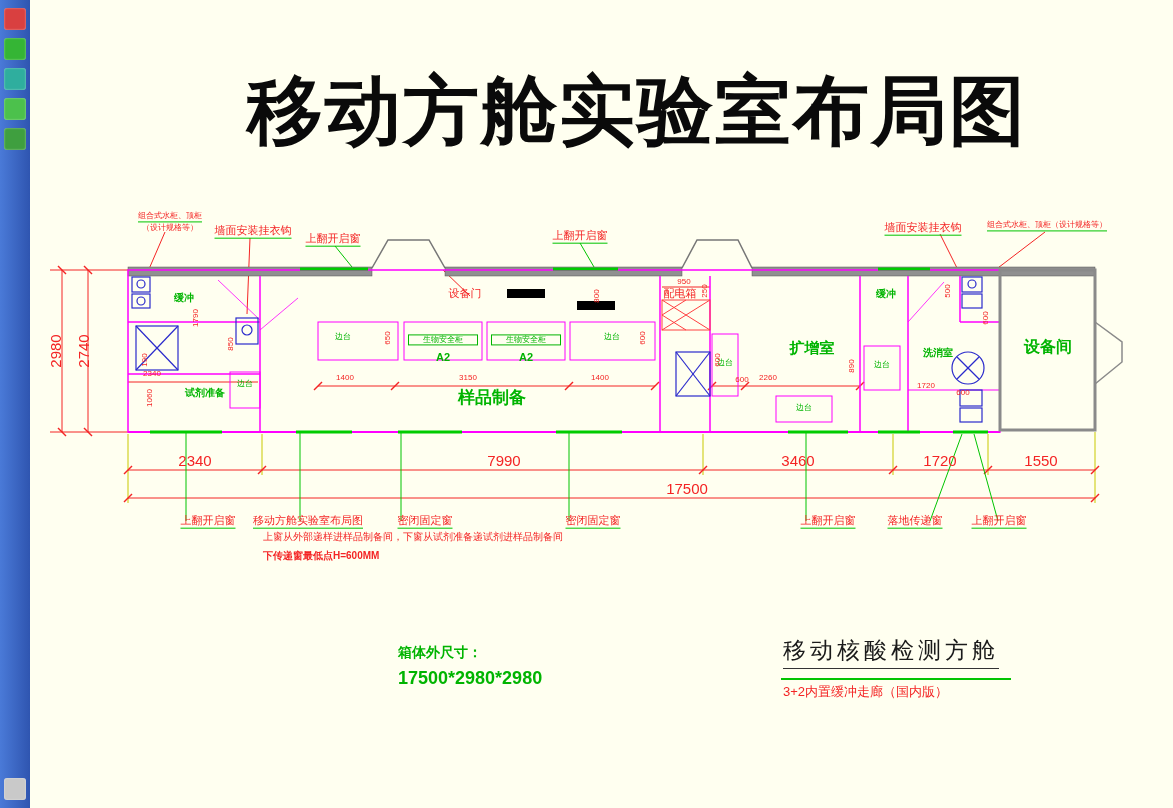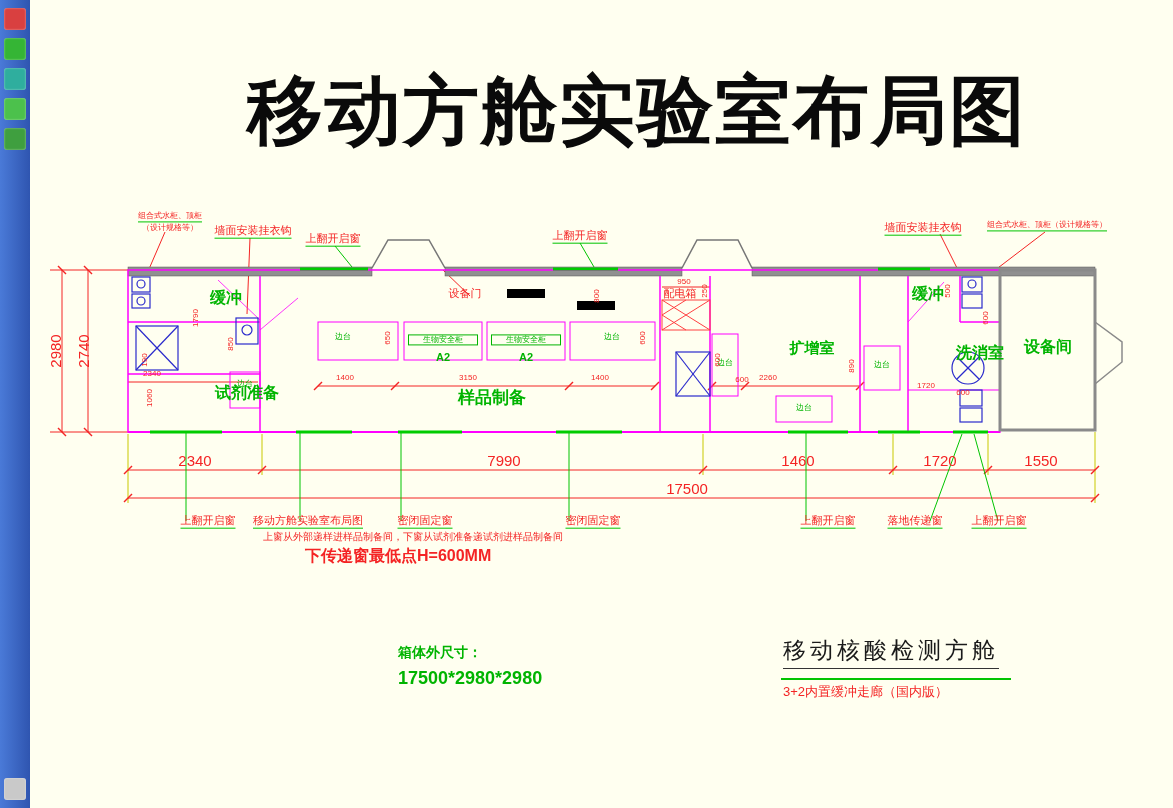--- a/index.html
+++ b/index.html
@@ -15,21 +15,21 @@
 
   
   .lbl{position:absolute;white-space:nowrap;line-height:1.15;z-index:3;
        transform:translate(-50%,-50%);font-family:"Liberation Sans",sans-serif;}
   .la{transform:translate(0,-50%);}           
   .v{transform:translate(-50%,-50%) rotate(-90deg);}
   .red{color:#f42424;}
   .grn{color:#00b400;}
   .b{font-weight:bold;}
   .s8{font-size:8px;}.s9{font-size:11px;}.s10{font-size:10px;}.s11{font-size:11px;}
-  .s12{font-size:16px;margin-left:42px;}.s13{font-size:13px;}.s14{font-size:14px;}.s15{font-size:15px;}
+  .s12{font-size:10px;}.s13{font-size:13px;}.s14{font-size:14px;}.s15{font-size:15px;}
   .s16{font-size:16px;}.s17{font-size:17px;}.s18{font-size:18px;}
   .ulg{border-bottom:1px solid #00c400;padding-bottom:1px;}
   .boxed{border:1px solid #00b400;padding:0 14px;}
 
   .title{position:absolute;left:637px;top:112px;transform:translate(-50%,-50%);
          font-size:76px;font-weight:900;color:#0a0a0a;white-space:nowrap;
          letter-spacing:2px;z-index:2;}
 
   .footer-name{position:absolute;left:783px;top:652px;transform:translate(0,-50%);
                font-family:"Liberation Serif",serif;font-size:23px;color:#1a1a1a;
@@ -235,21 +235,21 @@
   <div class="lbl grn s8 boxed" style="left:526px;top:340px">生物安全柜</div>
   <div class="lbl grn s11 b" style="left:443px;top:357px">A2</div>
   <div class="lbl grn s11 b" style="left:526px;top:357px">A2</div>
   <div class="lbl red s9" style="left:465px;top:293px">设备门</div>
   <div class="lbl red s9" style="left:680px;top:293px">配电箱</div>
 
   <div class="lbl red s15 v" style="left:56px;top:351px">2980</div>
   <div class="lbl red s15 v" style="left:84px;top:351px">2740</div>
   <div class="lbl red s15" style="left:195px;top:461px">2340</div>
   <div class="lbl red s15" style="left:504px;top:461px">7990</div>
-  <div class="lbl red s15" style="left:798px;top:461px">1460</div>
+  <div class="lbl red s15" style="left:798px;top:461px">3460</div>
   <div class="lbl red s15" style="left:940px;top:461px">1720</div>
   <div class="lbl red s15" style="left:1041px;top:461px">1550</div>
   <div class="lbl red s15" style="left:687px;top:489px">17500</div>
 
   <div class="lbl red s8 v" style="left:196px;top:318px">1790</div>
   <div class="lbl red s8 v" style="left:231px;top:344px">850</div>
   <div class="lbl red s8 v" style="left:145px;top:360px">190</div>
   <div class="lbl red s8" style="left:152px;top:374px">2340</div>
   <div class="lbl red s8 v" style="left:150px;top:398px">1060</div>
   <div class="lbl red s8 v" style="left:388px;top:338px">650</div>

